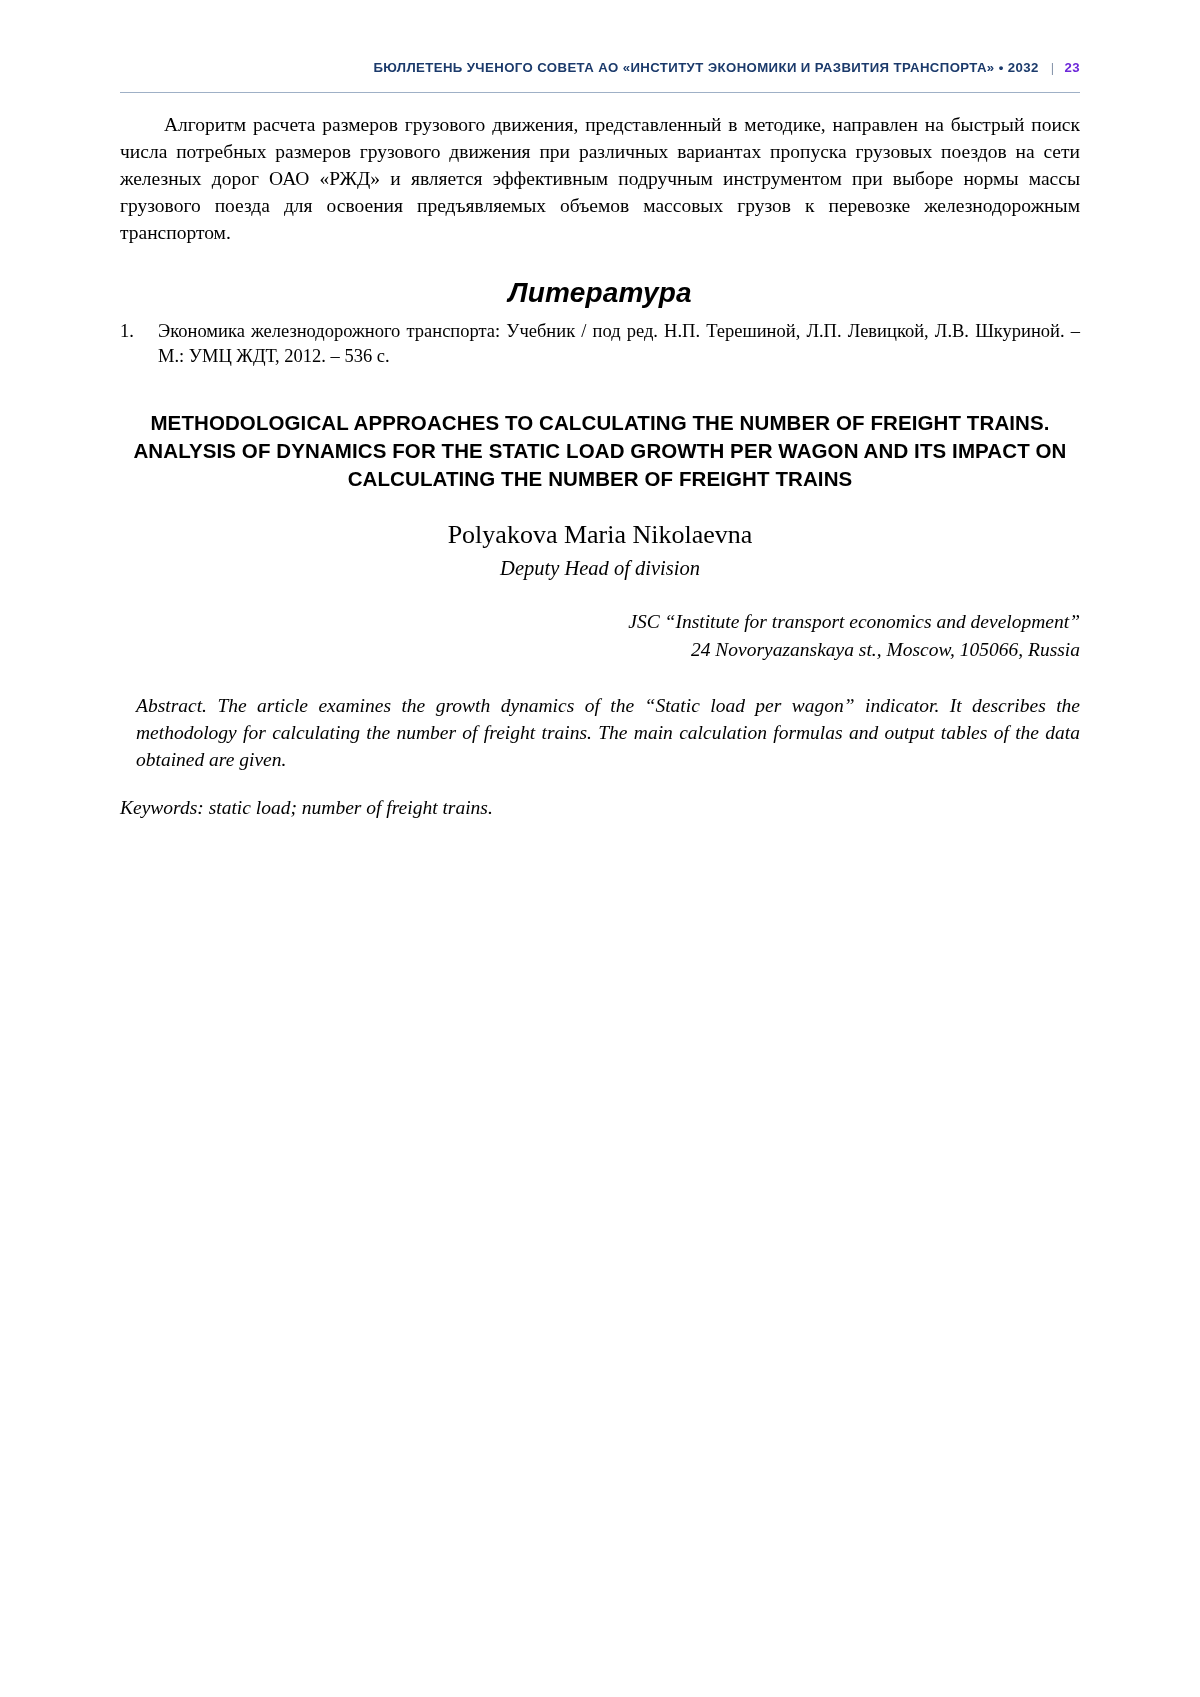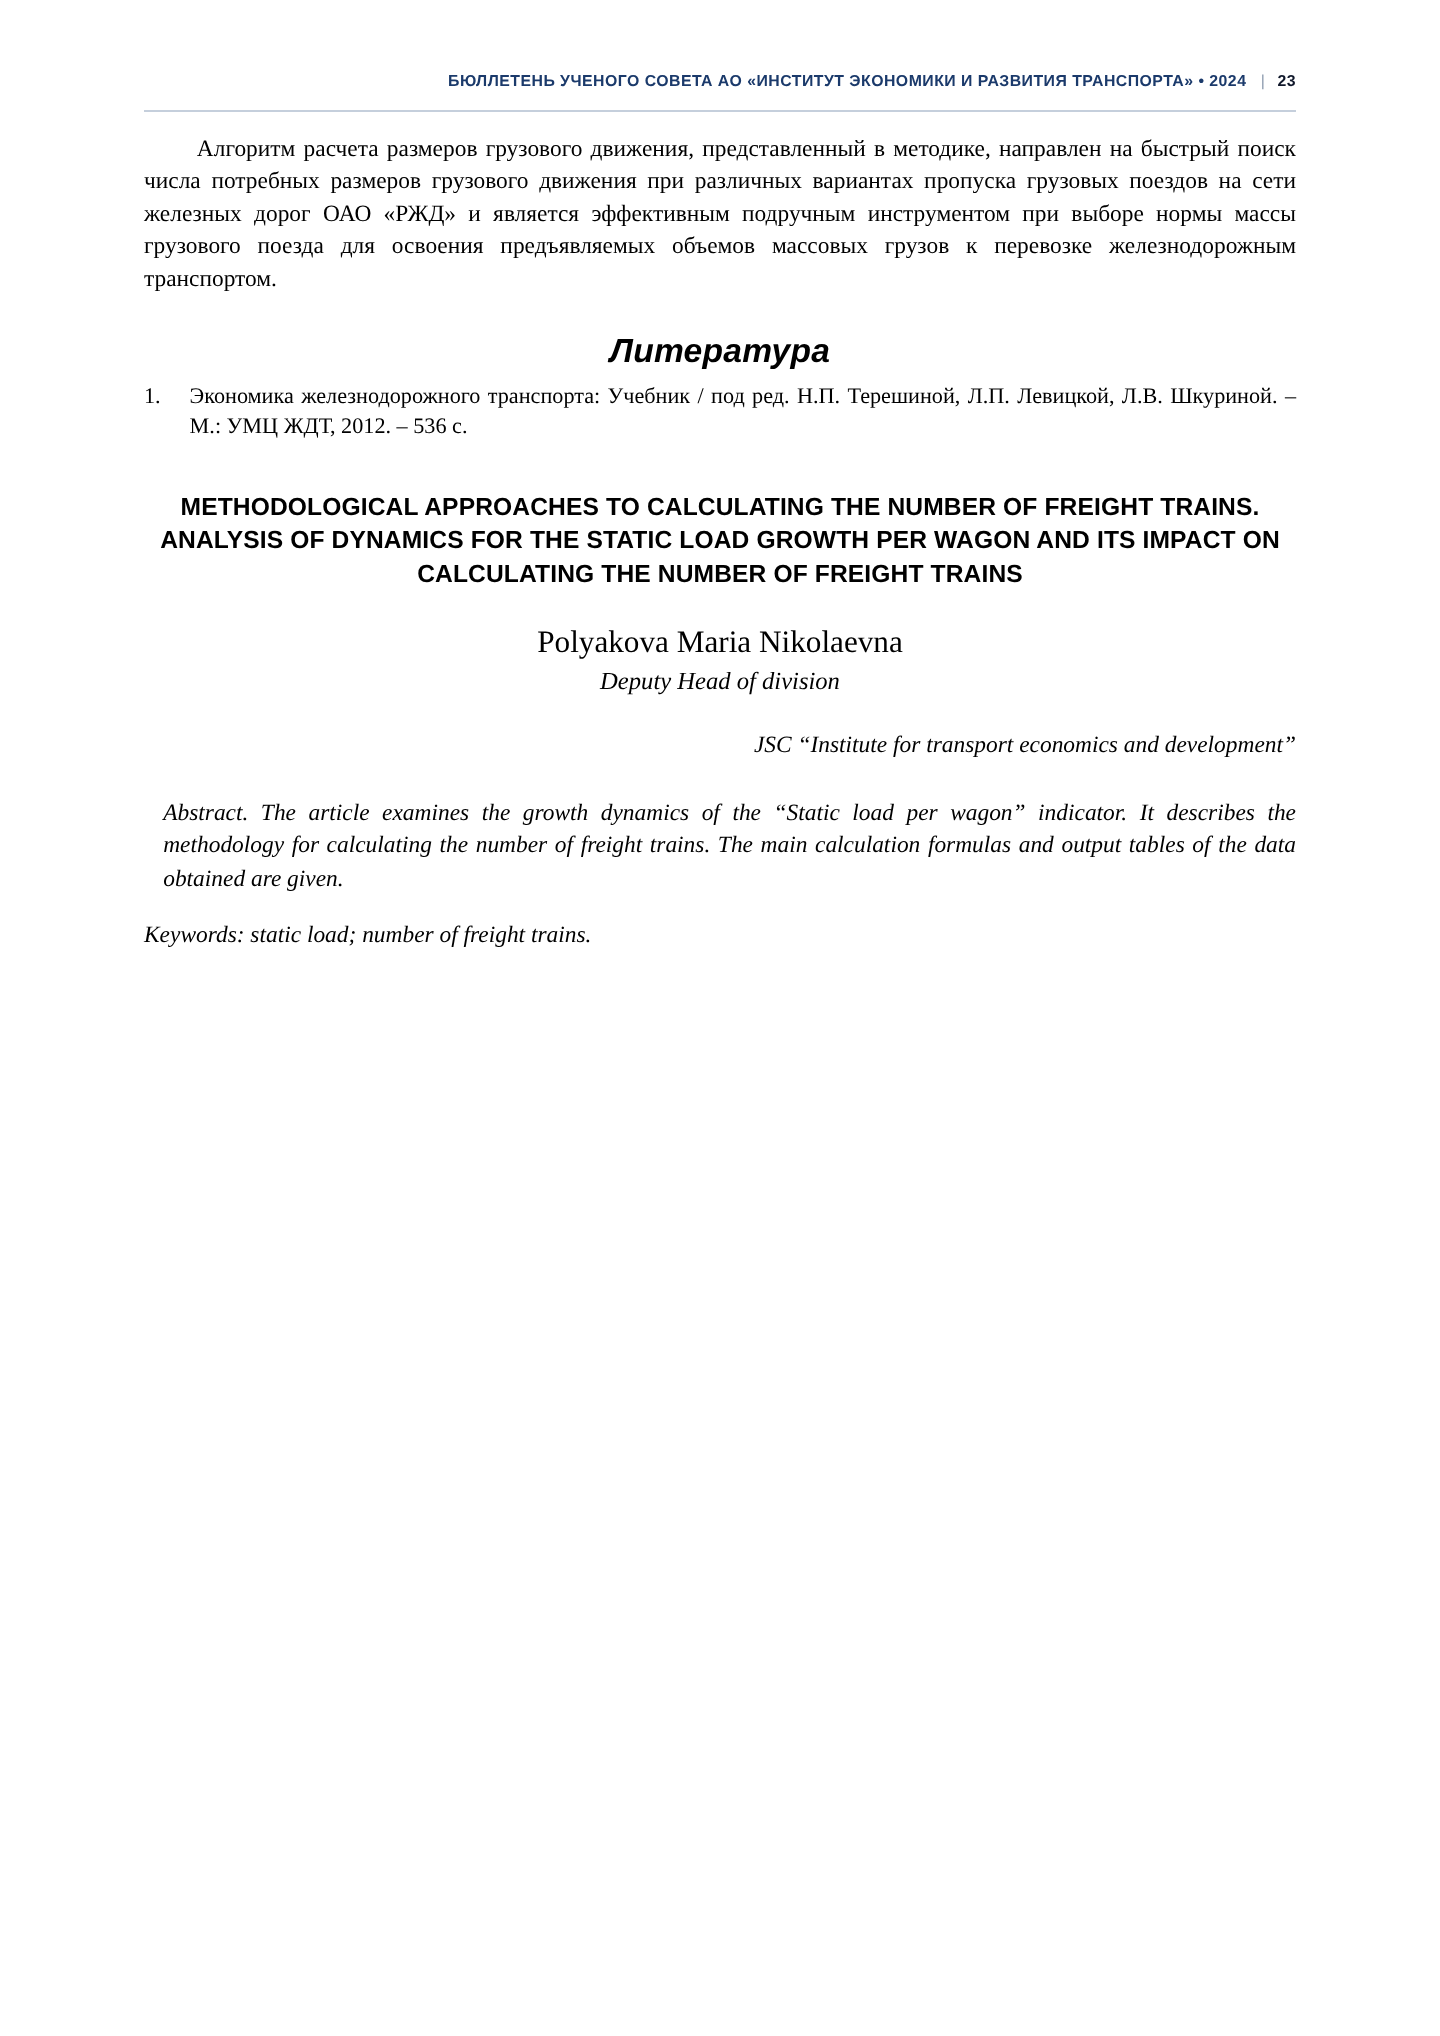--- a/index.html
+++ b/index.html
@@ -38,21 +38,21 @@
   }
   .header-title {
     color: #1b3a6b;
   }
   .header-sep {
     color: #8a98ad;
     margin: 0 10px 0 12px;
     font-weight: 400;
   }
   .header-page {
-    color: #0f172a;
+    color: #6d28d9;
     font-weight: 600;
   }
   .header-rule {
     position: absolute;
     top: 92px;
     left: 120px;
     right: 120px;
     height: 1.2px;
     background: #9fb0c6;
   }
@@ -152,21 +152,21 @@
     text-align: left;
   }
 </style>
 </head>
 <body>
 
 <div class="page">
 
   <div class="header">
     <div class="header-inner">
-      <span class="header-title">БЮЛЛЕТЕНЬ УЧЕНОГО СОВЕТА АО «ИНСТИТУТ ЭКОНОМИКИ И РАЗВИТИЯ ТРАНСПОРТА» • 2024</span>
+      <span class="header-title">БЮЛЛЕТЕНЬ УЧЕНОГО СОВЕТА АО «ИНСТИТУТ ЭКОНОМИКИ И РАЗВИТИЯ ТРАНСПОРТА» • 2032</span>
       <span class="header-sep">|</span>
       <span class="header-page">23</span>
     </div>
   </div>
   <div class="header-rule"></div>
 
   <div class="content">
 
     <p class="just indent">Алгоритм расчета размеров грузового движения, представленный в методике, направлен на быстрый поиск числа потребных размеров грузового движения при различных вариантах пропуска грузовых поездов на сети железных дорог ОАО «РЖД» и является эффективным подручным инструментом при выборе нормы массы грузового поезда для освоения предъявляемых объемов массовых грузов к перевозке железнодорожным транспортом.</p>
 
@@ -179,19 +179,20 @@
       </li>
     </ul>
 
     <h1 class="art-title">METHODOLOGICAL APPROACHES TO CALCULATING THE NUMBER OF FREIGHT TRAINS. ANALYSIS OF DYNAMICS FOR THE STATIC LOAD GROWTH PER WAGON AND ITS IMPACT ON CALCULATING THE NUMBER OF FREIGHT TRAINS</h1>
 
     <div class="art-author">Polyakova Maria Nikolaevna</div>
     <div class="art-role">Deputy Head of division</div>
 
     <div class="art-affil">
       <div>JSC “Institute for transport economics and development”</div>
+      <div>24 Novoryazanskaya st., Moscow, 105066, Russia</div>
     </div>
 
     <p class="abstract">Abstract. The article examines the growth dynamics of the “Static load per wagon” indicator. It describes the methodology for calculating the number of freight trains. The main calculation formulas and output tables of the data obtained are given.</p>
     <p class="keywords">Keywords: static load; number of freight trains.</p>
 
   </div>
 </div>
 
 </body></html>

